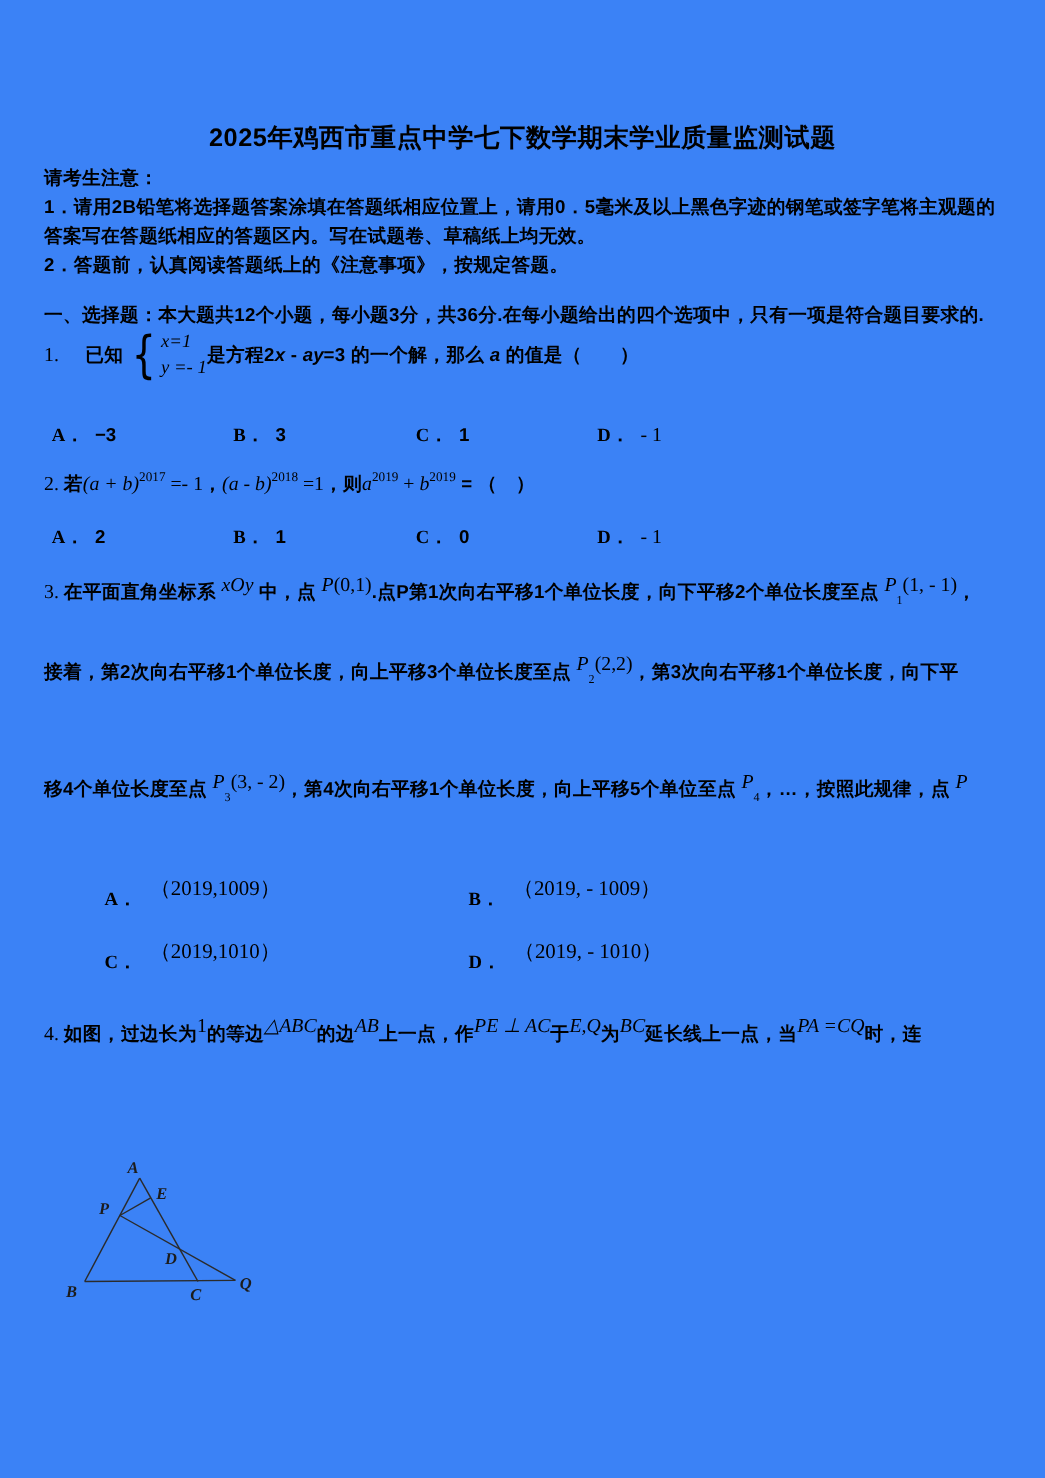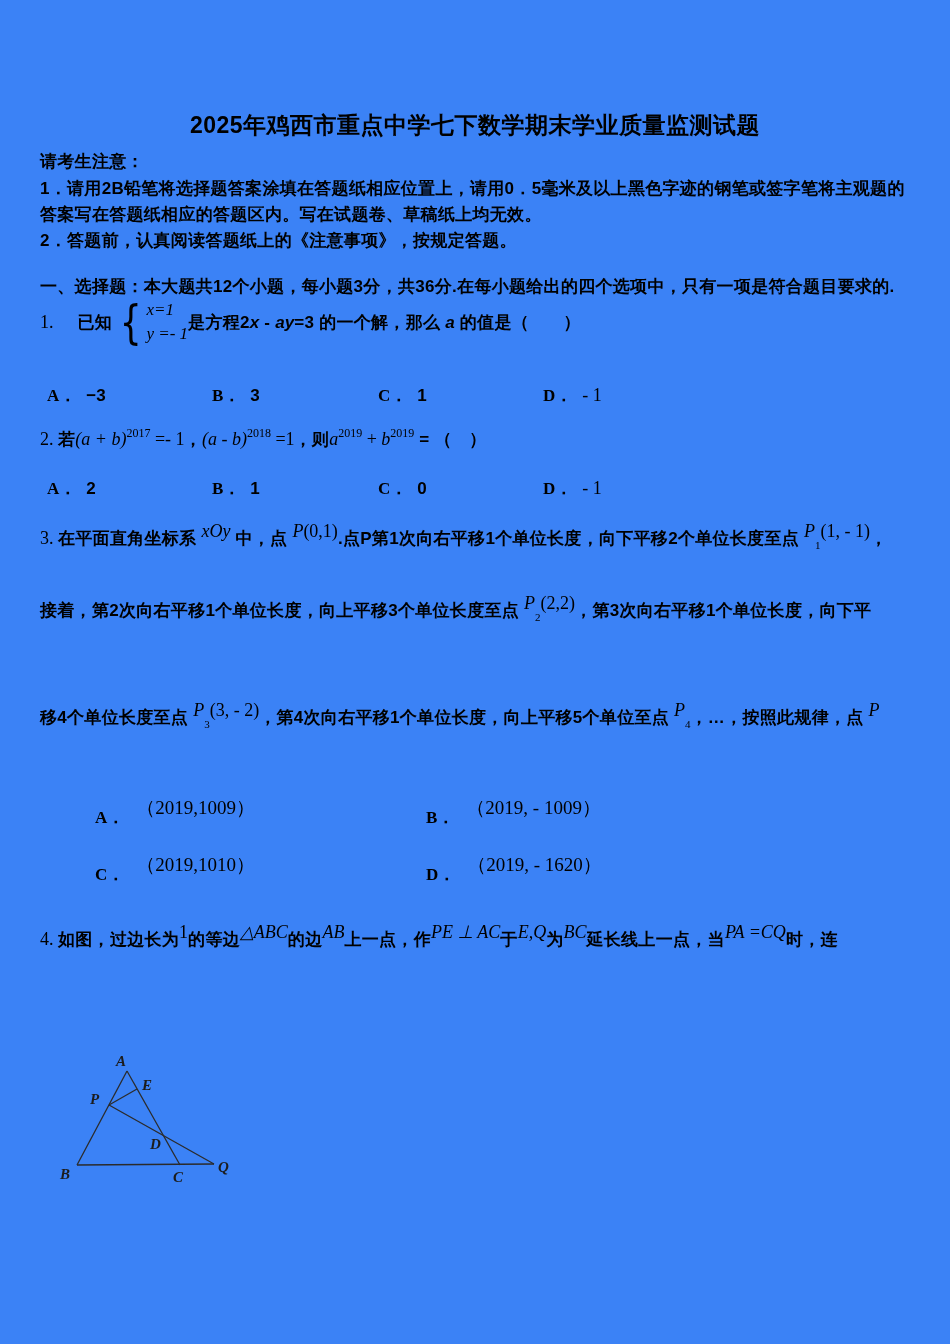--- a/index.html
+++ b/index.html
@@ -100,21 +100,21 @@
     </span>
     <span>
       <span class="optlabel">B．</span><span class="q3val">（2019, - 1009）</span>
     </span>
   </div>
   <div class="abs optrow2" style="top:861px; left:47px; width:700px;">
     <span>
       <span class="optlabel">C．</span><span class="q3val">（2019,1010）</span>
     </span>
     <span>
-      <span class="optlabel">D．</span><span class="q3val">（2019, - 1620）</span>
+      <span class="optlabel">D．</span><span class="q3val">（2019, - 1010）</span>
     </span>
   </div>
 
   <div class="abs" style="top:928px; left:40px;"><span class="seg-n">4. </span><span class="seg-c">如图，过边长为</span><span class="seg-n raise">1</span><span class="seg-c">的等边</span><span class="seg-i raise">△ABC</span><span class="seg-c">的边</span><span class="seg-i raise">AB</span><span class="seg-c">上一点，作</span><span class="seg-i raise">PE ⊥ AC</span><span class="seg-c">于</span><span class="seg-i raise">E,Q</span><span class="seg-c">为</span><span class="seg-i raise">BC</span><span class="seg-c">延长线上一点，当</span><span class="seg-i raise">PA =CQ</span><span class="seg-c">时，连</span></div>
 
   <svg class="abs fig" style="top:1048px; left:50px;" width="200" height="155" viewBox="0 0 200 155">
     <line x1="77" y1="23" x2="27" y2="117"></line>
     <line x1="27" y1="117" x2="164" y2="116"></line>
     <line x1="77" y1="23" x2="130" y2="117"></line>
     <line x1="59" y1="57" x2="87" y2="41"></line>

